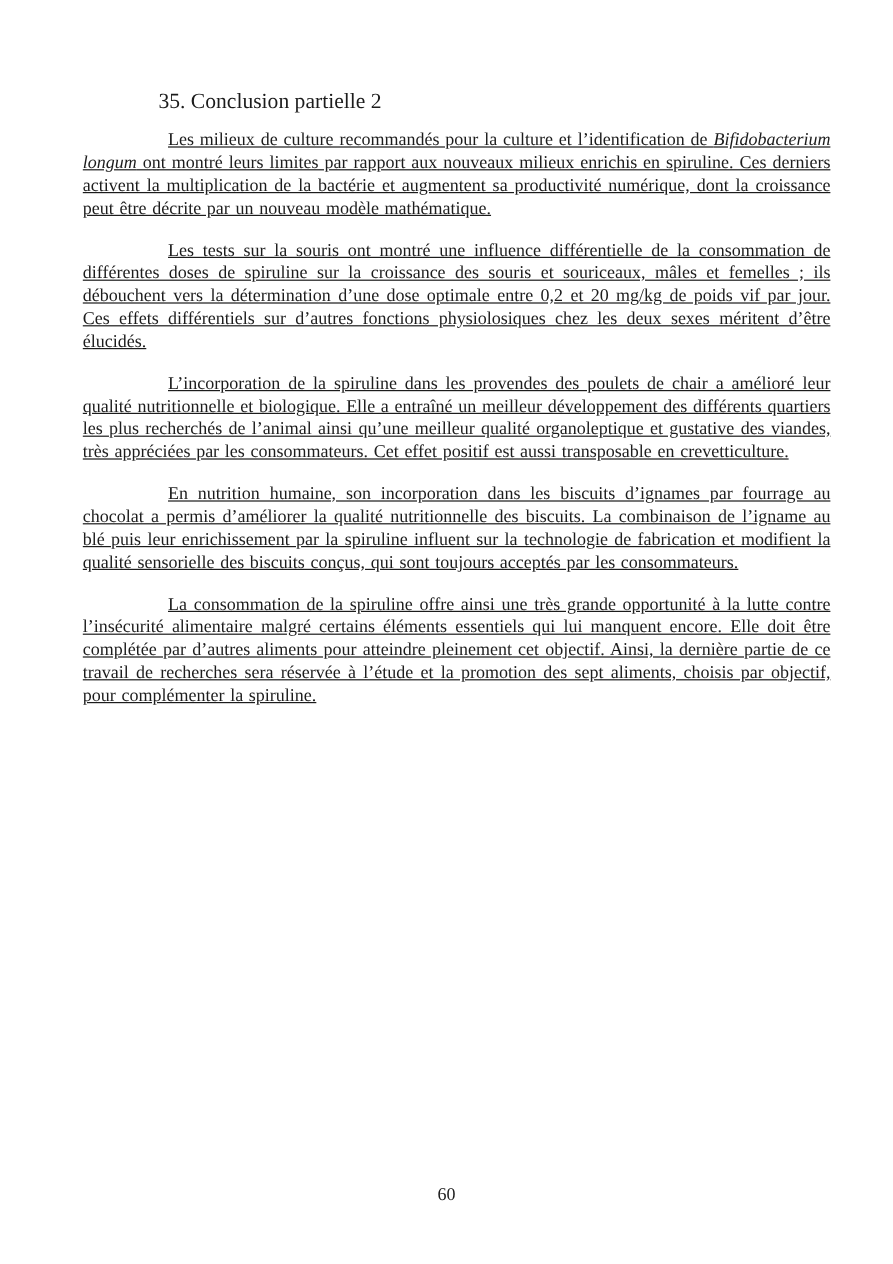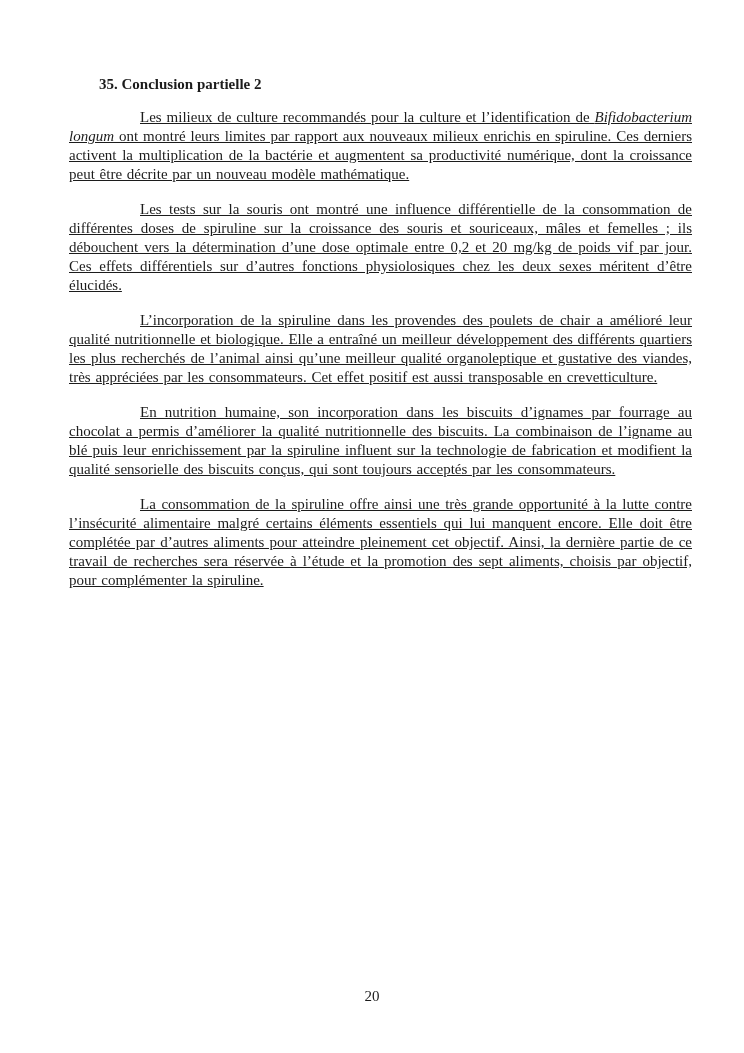--- a/index.html
+++ b/index.html
@@ -16,24 +16,24 @@
     color: #1c1c1c;
     overflow: hidden;
   }
   .content {
     position: absolute;
     left: 69px;
     top: 75px;
     width: 623px;
   }
   .doc-heading {
-    font-size: 15px;
+    font-size: 18px;
     line-height: 19px;
-    font-weight: bold;
-    margin: 0 0 14px 30px;
+    font-weight: normal;
+    margin: 0 0 14px 63px;
   }
   .para {
     font-size: 15px;
     line-height: 19px;
     text-align: justify;
     text-indent: 71px;
     margin: 0 0 16px 0;
     word-spacing: 1px;
     text-decoration: underline;
   }
@@ -63,14 +63,14 @@
     <p class="para">Les tests sur la souris ont montré une influence  différentielle de la consommation de différentes doses de spiruline sur la croissance des souris et souriceaux, mâles et femelles ; ils débouchent vers la détermination d’une dose optimale entre 0,2 et 20 mg/kg de poids vif par jour. Ces effets différentiels sur d’autres fonctions physiolosiques chez les deux sexes méritent d’être élucidés.</p>
 
     <p class="para">L’incorporation de la spiruline dans les provendes des poulets de chair a amélioré leur qualité nutritionnelle et biologique. Elle a entraîné un meilleur développement des différents quartiers les plus recherchés de l’animal ainsi qu’une  meilleur qualité organoleptique et gustative des viandes, très appréciées par les consommateurs. Cet effet positif est aussi transposable en crevetticulture.</p>
 
     <p class="para">En nutrition humaine, son incorporation dans les biscuits d’ignames par fourrage au chocolat a permis d’améliorer la qualité nutritionnelle des biscuits. La combinaison de l’igname au blé puis leur enrichissement par la spiruline influent sur la technologie de fabrication et modifient la qualité sensorielle des biscuits conçus, qui sont toujours acceptés par les consommateurs.</p>
 
     <p class="para">La consommation de la spiruline offre ainsi une très grande opportunité à la lutte contre l’insécurité alimentaire malgré certains éléments essentiels qui lui manquent encore. Elle doit être complétée par d’autres aliments pour atteindre pleinement cet objectif. Ainsi, la dernière partie de ce travail de recherches sera réservée à l’étude et la promotion des sept aliments, choisis par objectif, pour complémenter la spiruline.</p>
 
   </div>
 
-  <div class="page-footer">20</div>
+  <div class="page-footer">60</div>
 </div>
 
 </body></html>

